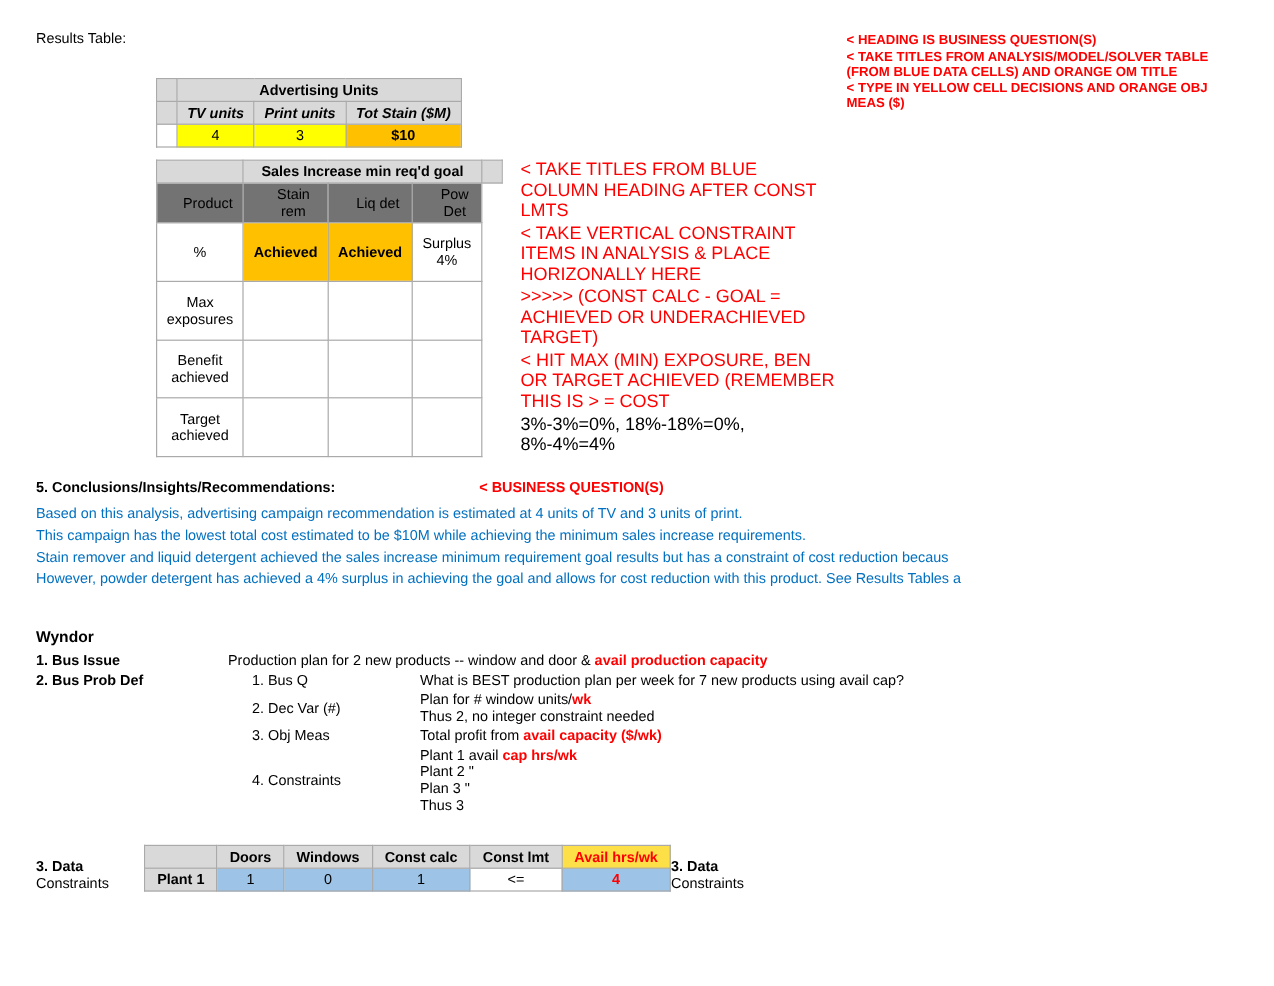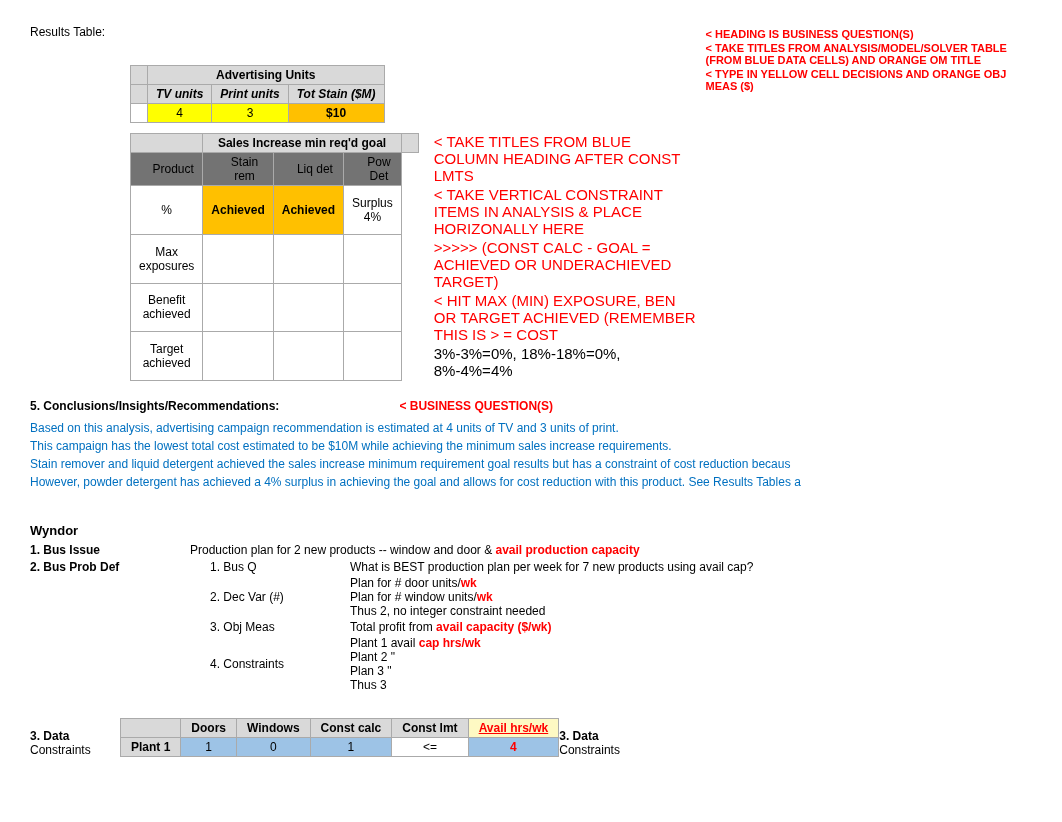--- a/index.html
+++ b/index.html
@@ -182,22 +182,21 @@
     .dc-table .col-header {
       background: #d9d9d9;
       font-weight: bold;
     }
     .dc-table .blue-cell {
       background: #9dc3e6;
     }
     .dc-table .red-header {
       color: red;
       font-weight: bold;
-      background: #fef9c3;
-      text-decoration: underline;
+      background: #fde047;
     }
     .dc-right-label {
       font-size: 12px;
       padding-top: 20px;
       min-width: 90px;
     }
     .dc-right-label-line1 { font-weight: bold; }
   </style>
 </head>
 <body>
@@ -319,23 +318,20 @@
 
       <div class="sub-row">
         <div class="sub-label">1. Bus Q</div>
         <div class="sub-value">What is BEST production plan per week for 7 new products using avail cap?</div>
       </div>
 
       <div class="sub-row">
         <div class="sub-label">2. Dec Var (#)</div>
         <div class="sub-value">
           <div>
-            <span>Plan for # door units/</span><span class="red-bold">wk</span>
-          </div>
-          <div>
             <span>Plan for # window units/</span><span class="red-bold">wk</span>
           </div>
           <div>
             <span>Thus 2, no integer constraint needed</span>
           </div>
         </div>
       </div>
 
       <div class="sub-row">
         <div class="sub-label">3. Obj Meas</div>

